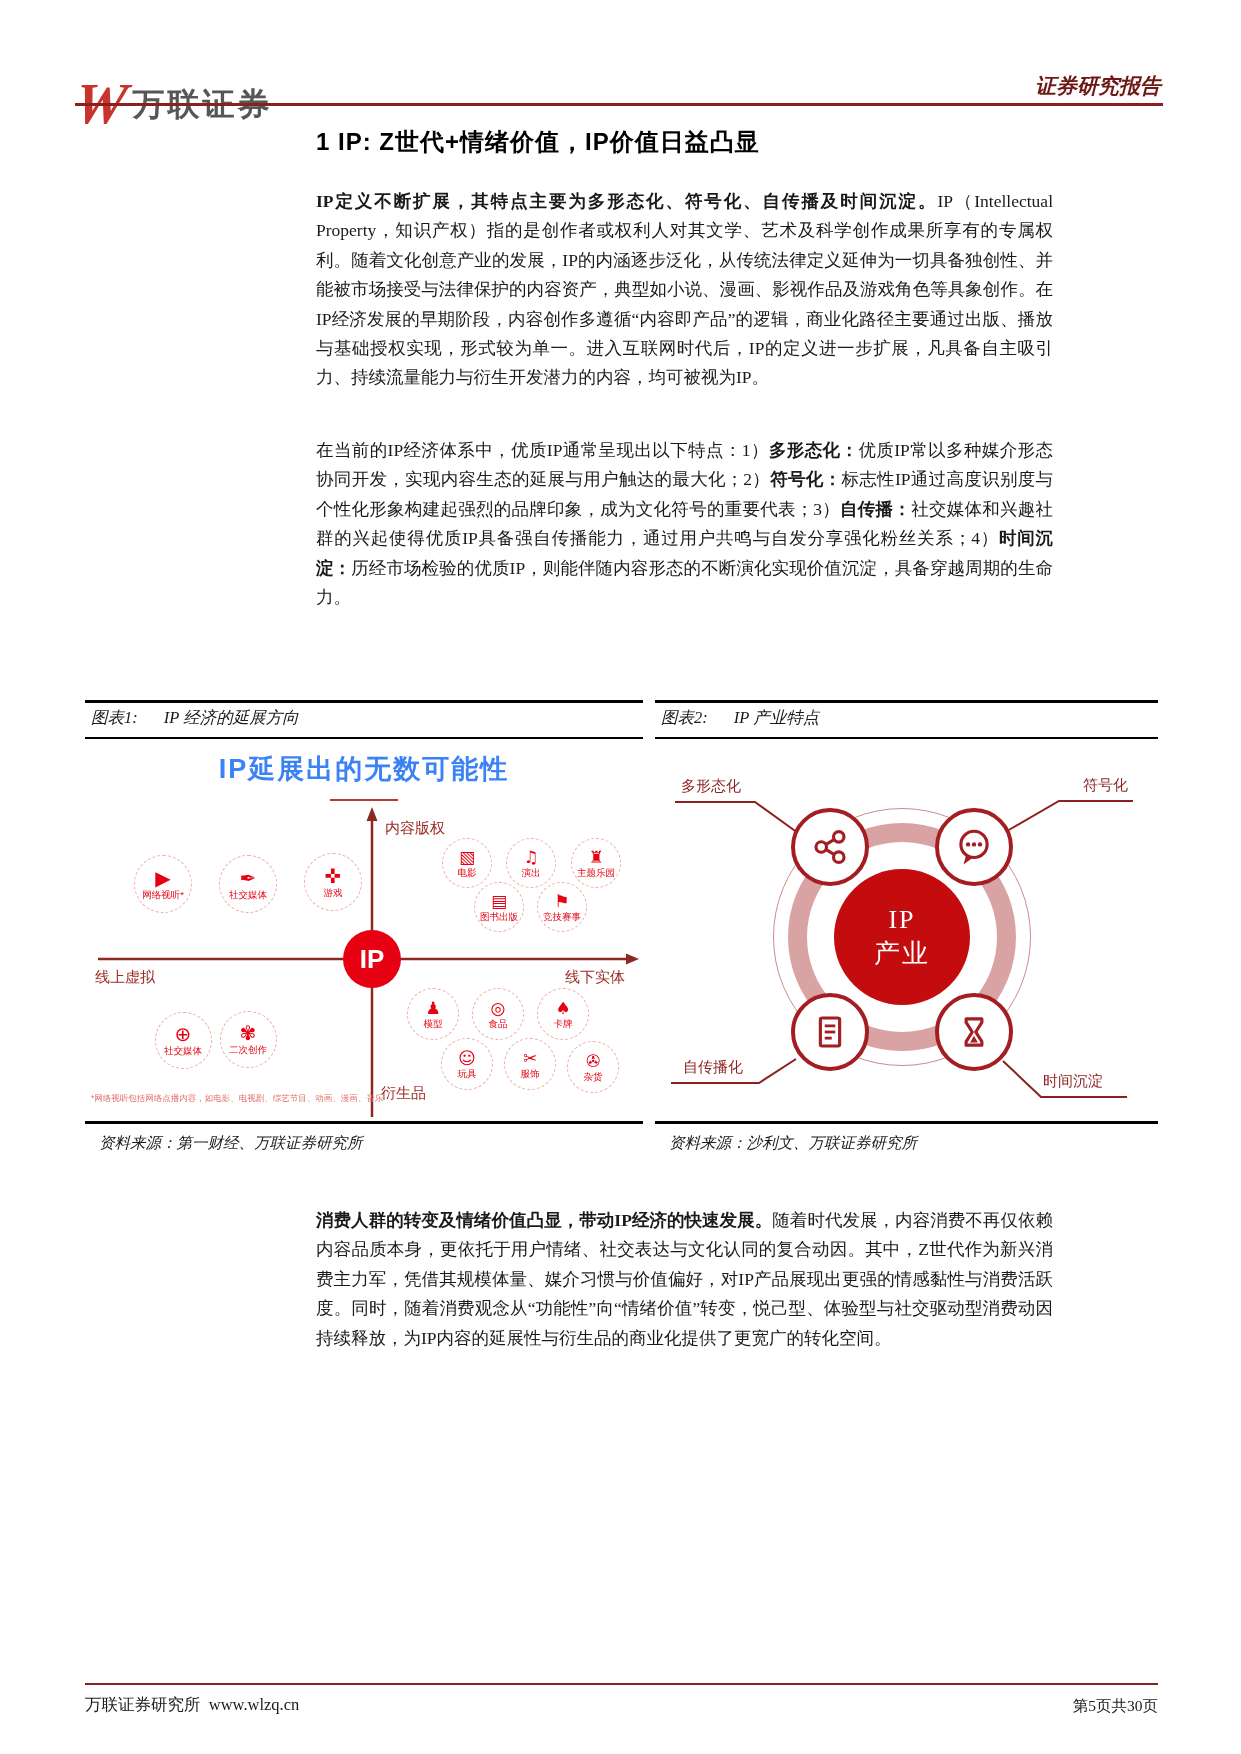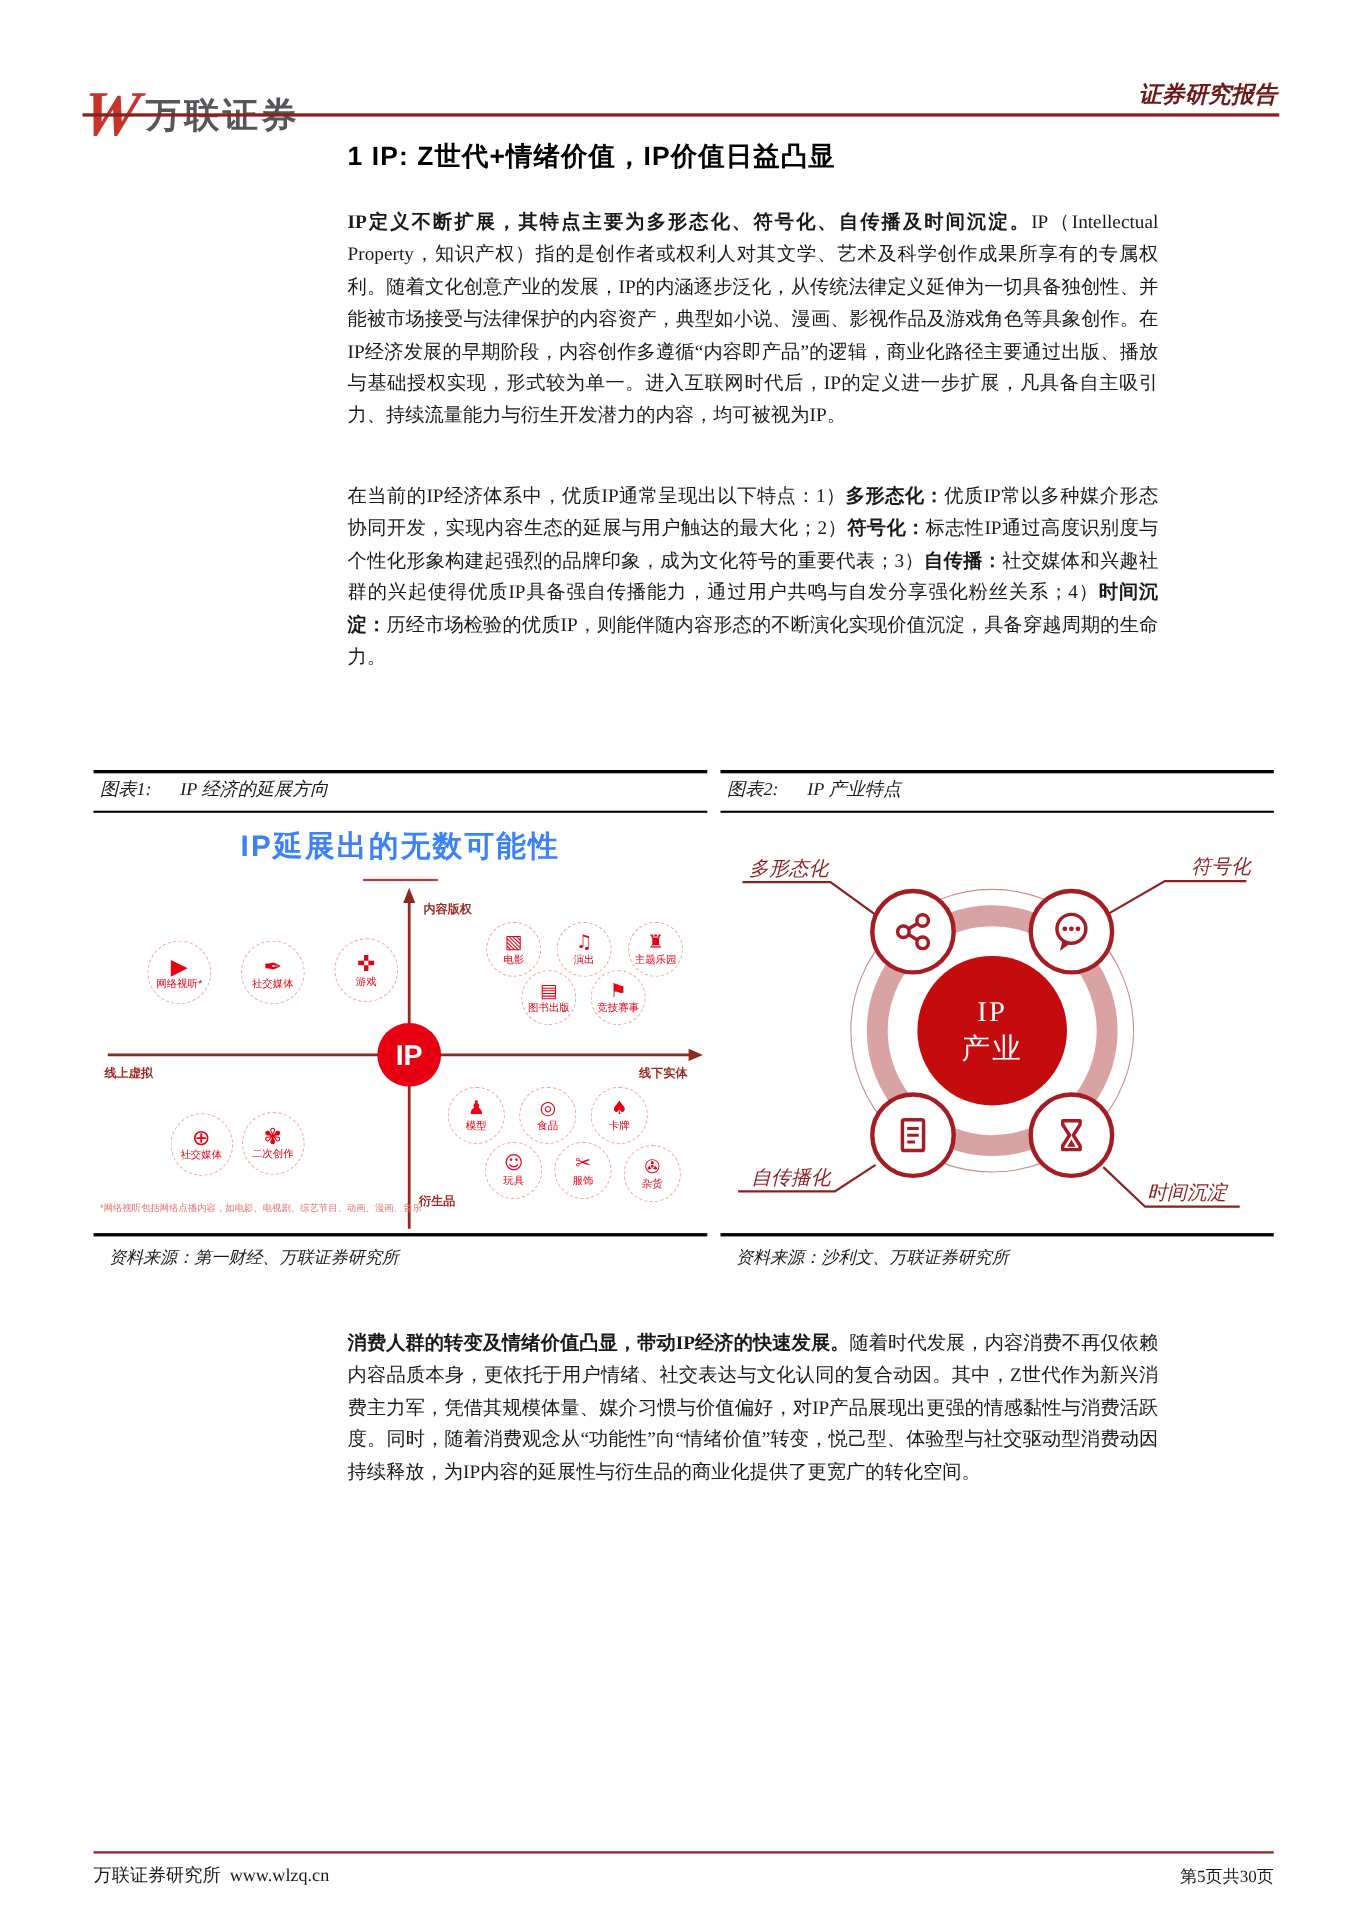--- a/index.html
+++ b/index.html
@@ -34,22 +34,22 @@
   .caption .cap-no{margin-right:26px;}
   .fig-content{position:relative;height:382px;border-bottom:3px solid #000;background:#fff;}
   .source{padding:9px 2px 0 14px;font-size:15.5px;font-style:italic;color:#1a1a1a;}
 
   
   .fig1-title{position:absolute;left:0;right:0;top:12px;text-align:center;
               font-family:"Liberation Sans",sans-serif;font-weight:bold;font-size:27px;
               color:#3b82f6;letter-spacing:2px;}
   .fig1-underline{position:absolute;left:50%;margin-left:-34px;top:60px;width:68px;height:2px;background:#c0392b;}
   .axes{position:absolute;left:0;top:0;}
-  .axlab{position:absolute;font-family:"Liberation Sans",sans-serif;font-weight:bold;
-         font-size:11px;color:#9c2b24;white-space:nowrap;}
+  .axlab{position:absolute;font-family:"Liberation Sans",sans-serif;font-weight:normal;
+         font-size:15px;color:#9c2b24;white-space:nowrap;}
   .ip-circle{position:absolute;left:258px;top:191px;width:58px;height:58px;border-radius:50%;
              background:#e60012;color:#fff;display:flex;align-items:center;justify-content:center;
              font-family:"Liberation Sans",sans-serif;font-weight:bold;font-size:26px;}
   .bubble{position:absolute;border:1.6px dashed #efa9a2;border-radius:50%;
           display:flex;flex-direction:column;align-items:center;justify-content:center;
           gap:2px;text-align:center;background:#fff;box-sizing:border-box;}
   .bubble .g{color:#e60012;line-height:1;font-family:"DejaVu Sans",sans-serif;}
   .bubble .l{color:#e60012;font-size:9.5px;line-height:1.05;font-family:"Liberation Sans",sans-serif;white-space:nowrap;}
   .footnote{position:absolute;left:6px;top:354px;width:345px;font-size:8.5px;color:#e2726a;
             font-family:"Liberation Sans",sans-serif;}
@@ -58,21 +58,21 @@
   .f2-outer{position:absolute;left:118px;top:69px;width:258px;height:258px;border-radius:50%;
             border:1.5px solid #d08a8a;box-sizing:border-box;}
   .f2-ring{position:absolute;left:133px;top:84px;width:228px;height:228px;border-radius:50%;
            border:19px solid #daa3a3;box-sizing:border-box;}
   .f2-center{position:absolute;left:179px;top:130px;width:136px;height:136px;border-radius:50%;
              background:#c40b0e;color:#fff;display:flex;flex-direction:column;align-items:center;
              justify-content:center;font-size:26px;line-height:1.3;letter-spacing:2px;}
   .f2-node{position:absolute;width:78px;height:78px;border-radius:50%;background:#fff;
            border:4px solid #a31d22;box-sizing:border-box;display:flex;align-items:center;justify-content:center;}
   .f2-node svg{display:block;}
-  .f2-label{position:absolute;font-size:18px;font-style:italic;color:#8c1f1f;white-space:nowrap;}
+  .f2-label{position:absolute;font-size:15px;color:#8c1f1f;white-space:nowrap;}
   .f2-lines{position:absolute;left:0;top:0;}
 
   
   .footer-rule{position:absolute;left:85px;right:83px;top:1683px;height:2px;background:#8a211d;}
   .footer-left{position:absolute;left:85px;top:1694px;font-size:16.5px;white-space:pre;}
   .footer-right{position:absolute;right:83px;top:1696px;font-size:15.5px;}
 </style>
 </head>
 <body>
 

